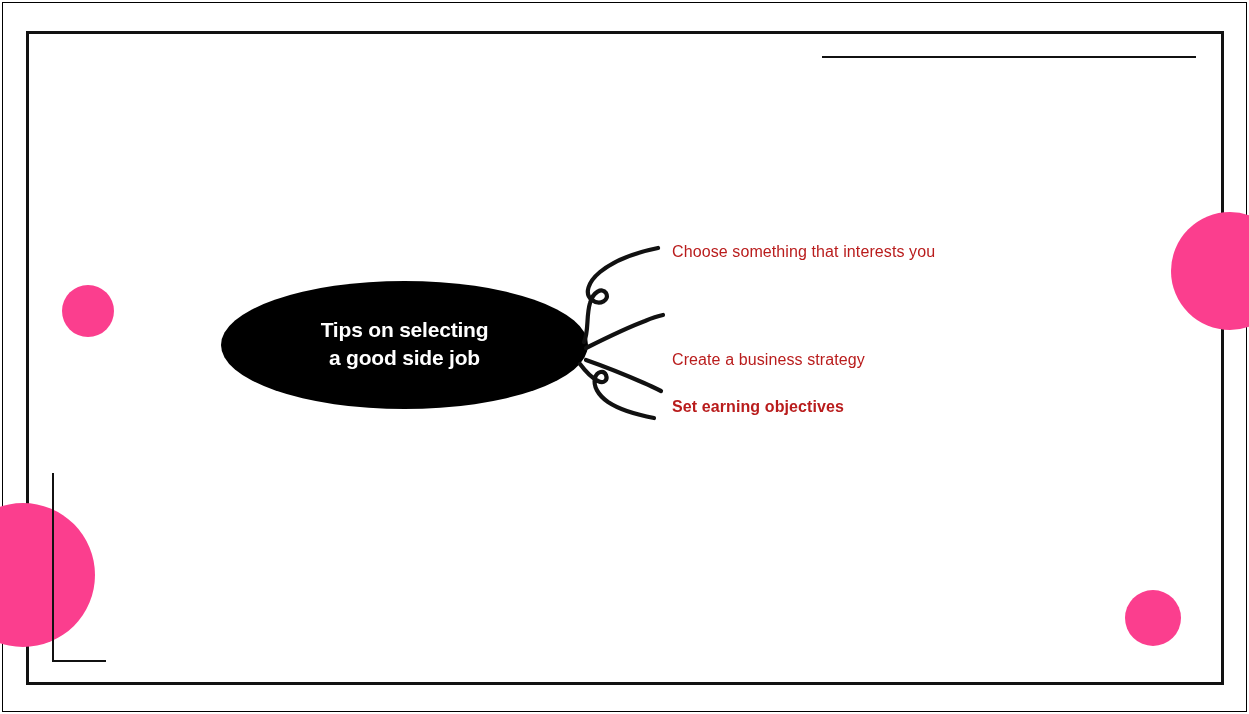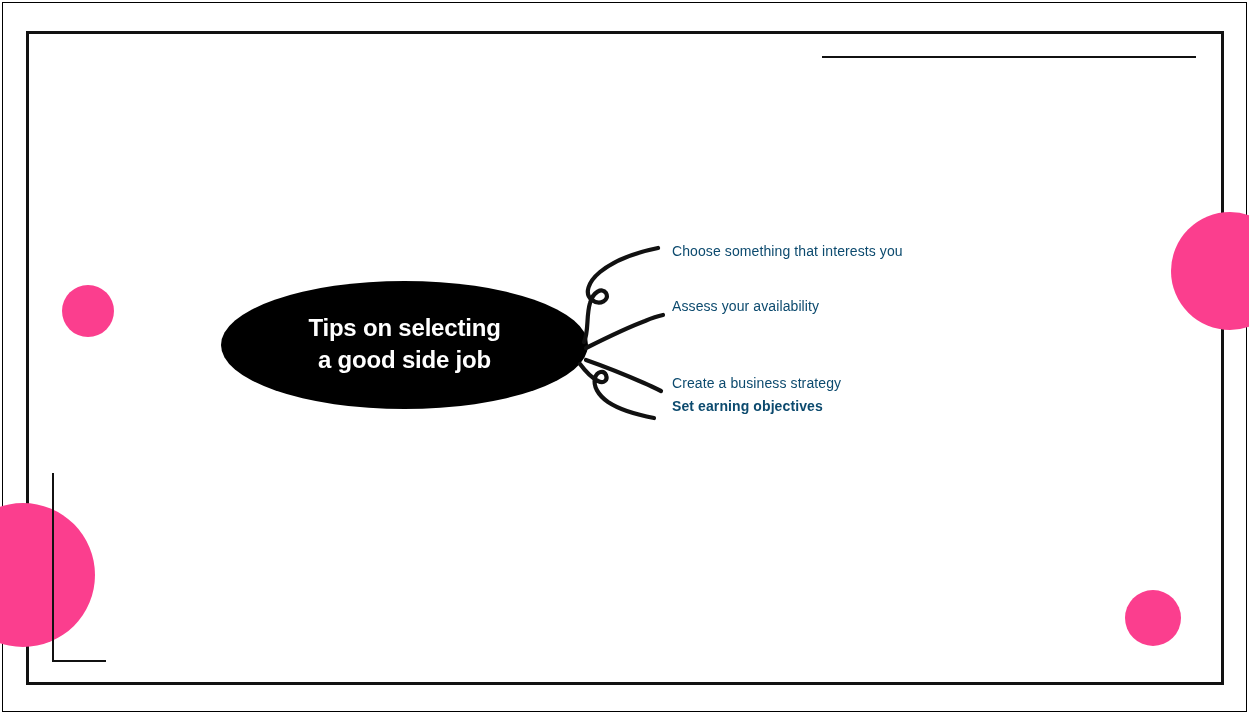--- a/index.html
+++ b/index.html
@@ -76,21 +76,21 @@
     height: 128px;
     background: #000000;
     border-radius: 50%;
     display: flex;
     align-items: center;
     justify-content: center;
     text-align: center;
   }
   #center-node .node-text {
     color: #ffffff;
-    font-size: 24px;
+    font-size: 21px;
     font-weight: bold;
     line-height: 1.35;
     letter-spacing: -0.2px;
     white-space: pre-line;
     padding-bottom: 2px;
   }
 
   
   #branch-art {
     position: absolute;
@@ -98,28 +98,28 @@
     top: 230px;
     width: 150px;
     height: 200px;
     pointer-events: none;
   }
 
   
   .branch-label {
     position: absolute;
     left: 672px;
-    font-size: 14px;
-    color: #0c4a6e;
+    font-size: 16px;
+    color: #b91c1c;
     white-space: nowrap;
     letter-spacing: 0.1px;
   }
   #branch-label-0 { top: 243px; }
   #branch-label-1 { top: 298px; }
-  #branch-label-2 { top: 351px; margin-top: 24px; }
+  #branch-label-2 { top: 351px; }
   #branch-label-3 { top: 398px; font-weight: bold; }
 </style>
 </head>
 <body>
 
 <div id="slide">
 
   <div class="outer-frame"></div>
   <div class="inner-frame"></div>
 
@@ -143,17 +143,16 @@
 
       <path d="M46,118 C62,110 86,98 105,91 C112,88 118,86 123,85"></path>
 
       <path d="M46,130 C66,137 88,146 104,153 C111,156 117,159 121,161"></path>
 
       <path d="M40,134 C46,142 52,148 58,151 C64,154 68,150 66,145 C64,140 57,141 55,148 C53,156 58,165 68,172 C80,180 98,185 114,188"></path>
     </g>
   </svg>
 
   <div class="branch-label" id="branch-label-0">Choose something that interests you</div>
-  <div class="branch-label" id="branch-label-1">Assess your availability</div>
   <div class="branch-label" id="branch-label-2">Create a business strategy</div>
   <div class="branch-label" id="branch-label-3">Set earning objectives</div>
 
 </div>
 
 </body></html>

